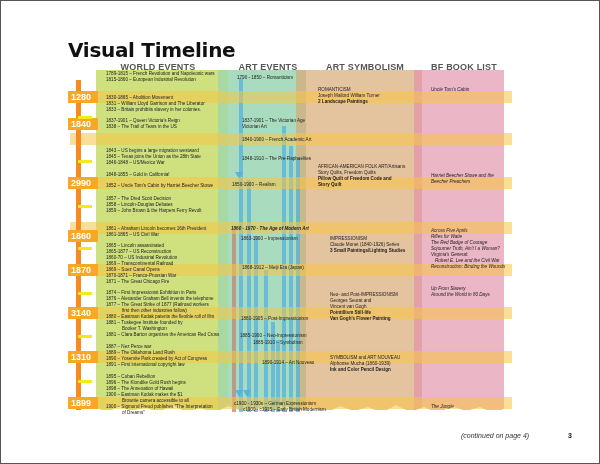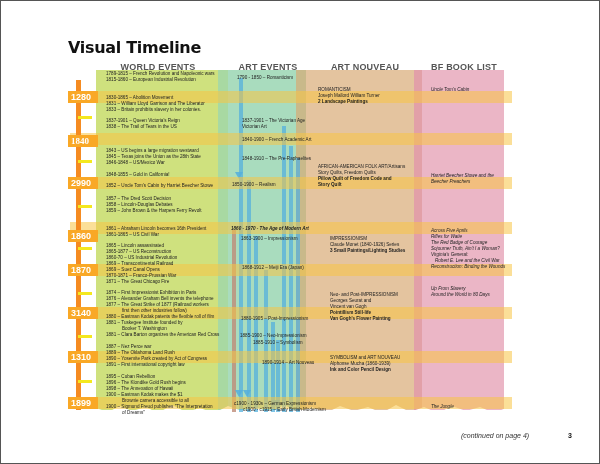--- a/index.html
+++ b/index.html
@@ -1,19 +1,19 @@
 <!DOCTYPE html>
 <html><head>
 <meta charset="utf-8">
 <style>
   * { box-sizing: border-box; margin: 0; padding: 0; }
   html, body { width: 600px; height: 464px; background: #ffffff; overflow: hidden; }
   body { position: relative; font-family: "Liberation Sans", sans-serif; color: #222; }
   .page-border { position: absolute; left: 0; top: 0; width: 600px; height: 464px; border: 1px solid #555; pointer-events: none; }
-  .title { position: absolute; left: 68px; top: 38px; font-size: 16px; font-weight: bold; color: #111; letter-spacing: -0.3px; font-family: "DejaVu Sans", sans-serif; }
+  .title { position: absolute; left: 68px; top: 38px; font-size: 20px; font-weight: bold; color: #111; letter-spacing: -0.3px; font-family: "DejaVu Sans", sans-serif; }
   .colhead { position: absolute; top: 62px; font-size: 9px; font-weight: bold; color: #555; letter-spacing: 0.2px; text-align: center; }
 
   .col { position: absolute; top: 70px; height: 340px; }
   .col-world { left: 96px; width: 124px; background: #cfe17e; }
   .col-world-edge { left: 218px; width: 10px; background: #a8d9a2; }
   .col-art { left: 228px; width: 70px; background: #a9dcbe; }
   .col-art-edge { left: 296px; width: 10px; background: #c9b98a; }
   .col-proj { left: 306px; width: 110px; background: #e4c49f; }
   .col-proj-edge { left: 414px; width: 8px; background: #e2a0a8; }
   .col-book { left: 422px; width: 82px; background: #ebb6c6; }
@@ -38,21 +38,21 @@
 </style>
 </head>
 <body>
 
 <div class="page-border"></div>
 
 <div class="title">Visual Timeline</div>
 
 <div class="colhead" style="left:96px;width:124px;">WORLD EVENTS</div>
 <div class="colhead" style="left:228px;width:80px;">ART EVENTS</div>
-<div class="colhead" style="left:310px;width:110px;">ART NOUVEAU</div>
+<div class="colhead" style="left:310px;width:110px;">ART SYMBOLISM</div>
 <div class="colhead" style="left:422px;width:84px;">BF BOOK LIST</div>
 
 <div class="col col-world"></div>
 <div class="col col-world-edge"></div>
 <div class="col col-art"></div>
 <div class="col col-art-edge"></div>
 <div class="col col-proj"></div>
 <div class="col col-proj-edge"></div>
 <div class="col col-book"></div>
 
@@ -79,21 +79,21 @@
 <div class="band" style="top:133px;"></div>
 <div class="band" style="top:177px;"></div>
 <div class="band" style="top:222px;"></div>
 <div class="band" style="top:264px;"></div>
 <div class="band" style="top:307px;"></div>
 <div class="band" style="top:351px;"></div>
 <div class="band" style="top:397px;"></div>
 
 <div class="axis"></div>
 <div class="year" style="top:91px;">1280</div>
-<div class="year" style="top:135px;font-family:Liberation Serif, serif;">1840</div>
+<div class="year" style="top:118px;">1840</div>
 <div class="year" style="top:177px;">2990</div>
 <div class="year" style="top:230px;">1860</div>
 <div class="year" style="top:264px;">1870</div>
 <div class="year" style="top:307px;">3140</div>
 <div class="year" style="top:351px;">1310</div>
 <div class="year" style="top:397px;">1899</div>
 <div class="tick" style="top:116px;"></div>
 <div class="tick" style="top:160px;"></div>
 <div class="tick" style="top:205px;"></div>
 <div class="tick" style="top:247px;"></div>

